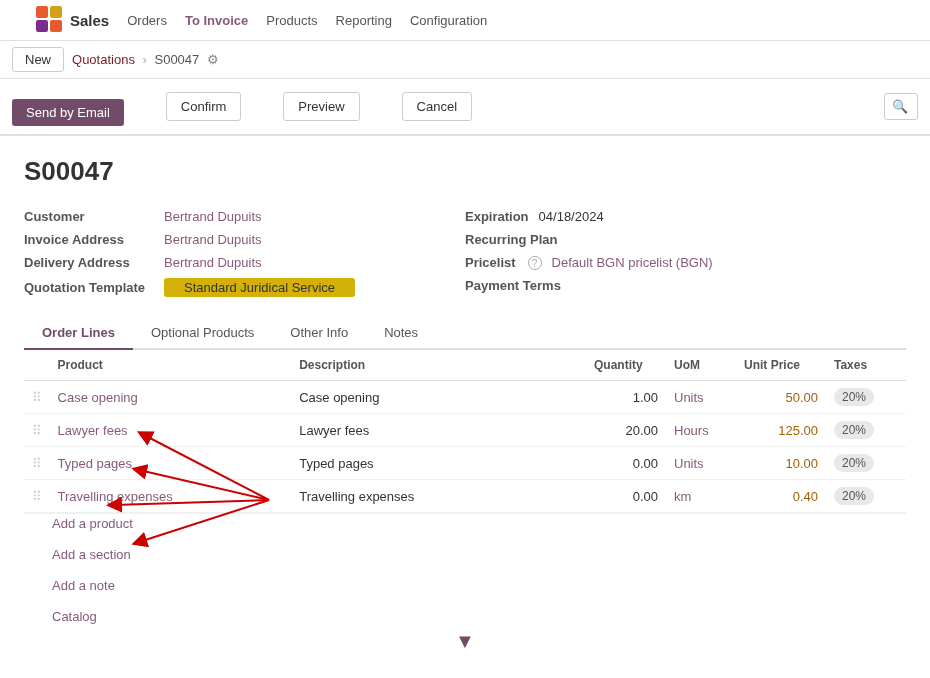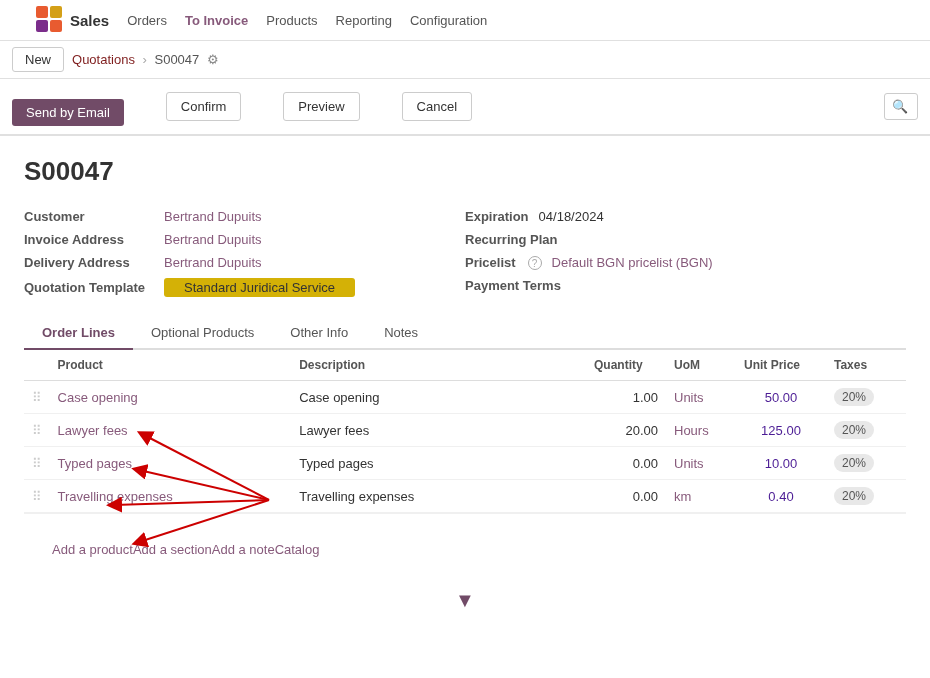--- a/index.html
+++ b/index.html
@@ -229,37 +229,39 @@
     }
     .qty-col {
       text-align: right;
       color: #333;
     }
     .uom-col {
       color: #875a7b;
       cursor: pointer;
     }
     .price-col {
-      text-align: center;
-      color: #4c1d95;
+      text-align: right;
+      color: #a16207;
     }
     .tax-badge {
       background: #e8e8e8;
       border-radius: 10px;
       padding: 2px 8px;
       font-size: 12px;
       color: #555;
       display: inline-block;
     }
 
     
     .add-links {
       display: flex;
-      padding: 28px 28px;
+      gap: 16px;
+      padding: 2px 28px;
       border-top: 1px solid #f0f0f0;
+      flex-direction: column;
     }
     .add-link {
       color: #875a7b;
       cursor: pointer;
       font-size: 13px;
       text-decoration: none;
     }
 
     
     .annotations-overlay {

